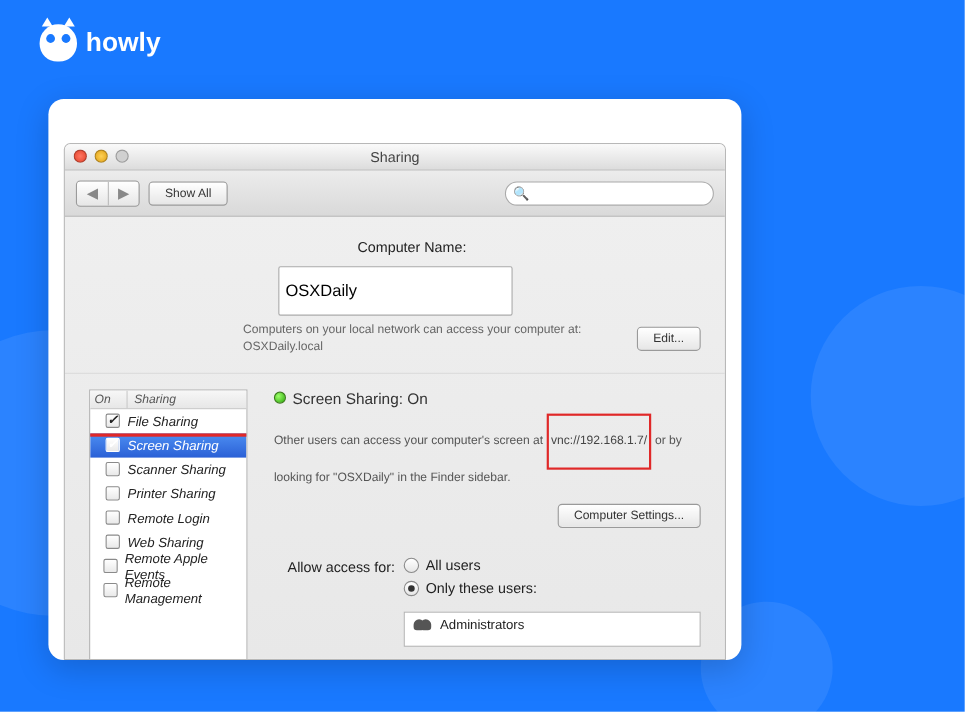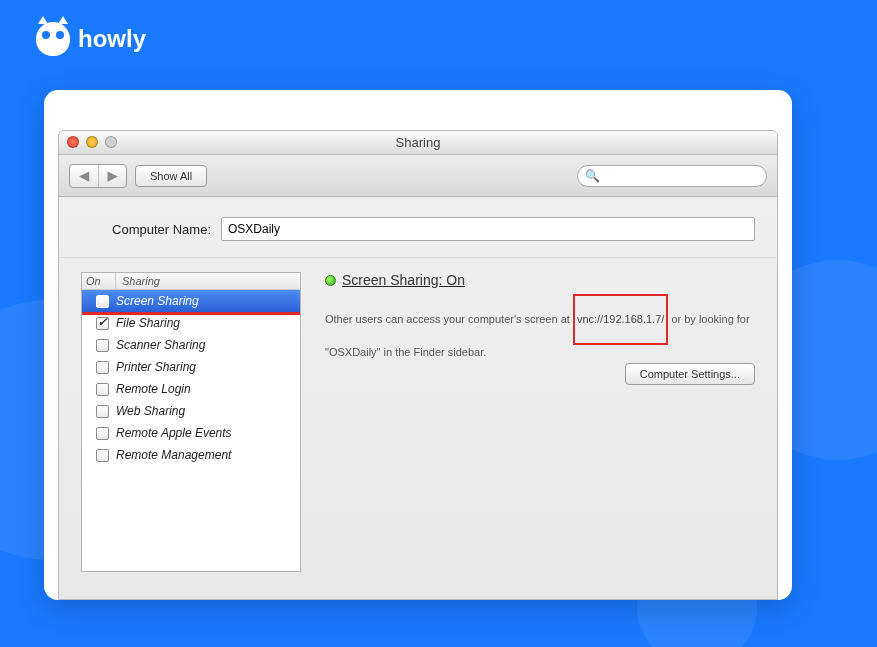--- a/index.html
+++ b/index.html
@@ -49,21 +49,21 @@
     border-right: 5px solid transparent;
     border-bottom: 8px solid #fff;
   }
   .owl .ear-l { left: 2px; }
   .owl .ear-r { right: 2px; }
 
   
   .card {
     position: absolute;
     left: 44px; top: 90px;
-    width: 748px; height: 510px;
+    width: 630px; height: 510px;
     background: #fff;
     border-radius: 14px;
     overflow: hidden;
     box-shadow: 0 8px 30px rgba(0,0,0,0.18);
   }
 
   
   .mac-window {
     position: absolute;
     left: 14px; top: 40px; right: 14px; bottom: 0;
@@ -143,29 +143,30 @@
     padding: 0 8px 0 24px;
     background: #fff;
     font-size: 12px;
   }
 
   
   .content { padding: 20px 22px 0 22px; }
   .name-row {
     display: flex; align-items: center; gap: 10px;
     margin-bottom: 6px;
+    flex-direction: column;
   }
   .name-row .lbl { width: 130px; text-align: right; }
   .name-input {
     flex: 1; height: 24px;
     border: 1px solid #aaa;
     border-radius: 2px;
-    padding: 0 6px;
-    background: #fff;
-    font-size: 12px;
+    padding: 13px 6px;
+    background: #fff;
+    font-size: 15px;
   }
   .hint-row {
     display: flex; align-items: center;
     margin-left: 140px; gap: 20px;
   }
   .hint-row .hint {
     color: #666; font-size: 11px; flex: 1; line-height: 1.35;
   }
 
   .divider {
@@ -223,35 +224,35 @@
   }
   .svc-row.selected .checkbox { border-color: #fff; }
   .svc-row.selected .checkbox.checked::after { color: #fff; }
   .svc-highlight {
     position: absolute; border: 3px solid #e02828; pointer-events: none;
     left: -6px; right: -6px;
   }
 
   
   .detail { flex: 1; position: relative; }
-  .status-line { display: flex; align-items: center; gap: 6px; margin-bottom: 6px; text-decoration: underline; }
+  .status-line { display: flex; align-items: center; gap: 6px; margin-bottom: 6px; }
   .status-dot {
     width: 11px; height: 11px; border-radius: 50%;
     background: radial-gradient(circle at 35% 35%, #9dff6a, #2aa70a);
     border: 1px solid #3a7a1a;
   }
   .status-text { font-size: 14px; color: #333; }
   .desc { font-size: 11px; color: #555; line-height: 1.4; }
   .vnc-box {
     display: inline-block;
     border: 2px solid #e02828;
     padding: 16px 2px;
     color: #444;
   }
-  .comp-settings-wrap { text-align: right; margin: 2px 0 26px 0; }
+  .comp-settings-wrap { text-align: right; margin: 16px 0 26px 0; }
 
   .access-row { display: flex; align-items: flex-start; gap: 8px; }
   .access-row .al { width: 110px; text-align: right; padding-top: 2px; }
   .radio-col { display: flex; flex-direction: column; gap: 6px; }
   .radio-opt { display: flex; align-items: center; gap: 6px; font-size: 13px; }
   .radio {
     width: 14px; height: 14px; border-radius: 50%;
     border: 1px solid #8a8a8a;
     background: linear-gradient(#fff,#e6e6e6);
     position: relative;
@@ -320,42 +321,46 @@
         <span class="mag">🔍</span>
         <input class="search-input" type="text" placeholder="" style="">
       </div>
     </div>
 
     <div class="content">
       <div class="name-row">
         <span class="lbl">Computer Name:</span>
         <input class="name-input" type="text" value="OSXDaily" style="">
       </div>
+      <div class="hint-row">
+        <span class="hint">Computers on your local network can access your computer at: OSXDaily.local</span>
+        <button class="aqua-btn">Edit...</button>
+      </div>
 
       <div class="divider"></div>
 
       <div class="lower">
         <div class="svc-panel">
           <div class="svc-highlight" style="top:-6px;height:48px;"></div>
           <div class="svc-header">
             <span class="h-on">On</span>
             <span class="h-sv">Sharing</span>
           </div>
           <div id="svc-rows">
+              <div class="svc-row">
+                <span class="cb-wrap">
+                  <span class="checkbox checked"></span>
+                </span>
+                <span class="svc-label">File Sharing</span>
+              </div>
               <div class="svc-row selected">
                 <span class="cb-wrap">
                   <span class="checkbox checked"></span>
                 </span>
                 <span class="svc-label">Screen Sharing</span>
-              </div>
-              <div class="svc-row">
-                <span class="cb-wrap">
-                  <span class="checkbox checked"></span>
-                </span>
-                <span class="svc-label">File Sharing</span>
               </div>
               <div class="svc-row">
                 <span class="cb-wrap">
                   <span class="checkbox"></span>
                 </span>
                 <span class="svc-label">Scanner Sharing</span>
               </div>
               <div class="svc-row">
                 <span class="cb-wrap">
                   <span class="checkbox"></span>
@@ -394,19 +399,38 @@
             <span class="status-dot"></span>
             <span class="status-text">Screen Sharing: On</span>
           </div>
           <div class="desc">
             <span>Other users can access your computer's screen at </span><span class="vnc-box">vnc://192.168.1.7/</span><span> or by looking for "OSXDaily" in the Finder sidebar.</span>
           </div>
           <div class="comp-settings-wrap">
             <button class="aqua-btn">Computer Settings...</button>
           </div>
 
+          <div class="access-row">
+            <span class="al">Allow access for:</span>
+            <div class="radio-col">
+              <div class="radio-opt">
+                <span class="radio"></span>
+                <span>All users</span>
+              </div>
+              <div class="radio-opt">
+                <span class="radio checked"></span>
+                <span>Only these users:</span>
+              </div>
+              <div class="user-list">
+                <div class="user-list-row">
+                  <span class="users-icon"></span>
+                  <span>Administrators</span>
+                </div>
+              </div>
+            </div>
+          </div>
         </div>
       </div>
 
     </div>
 
   </div>
 </div>
 
 </body></html>

